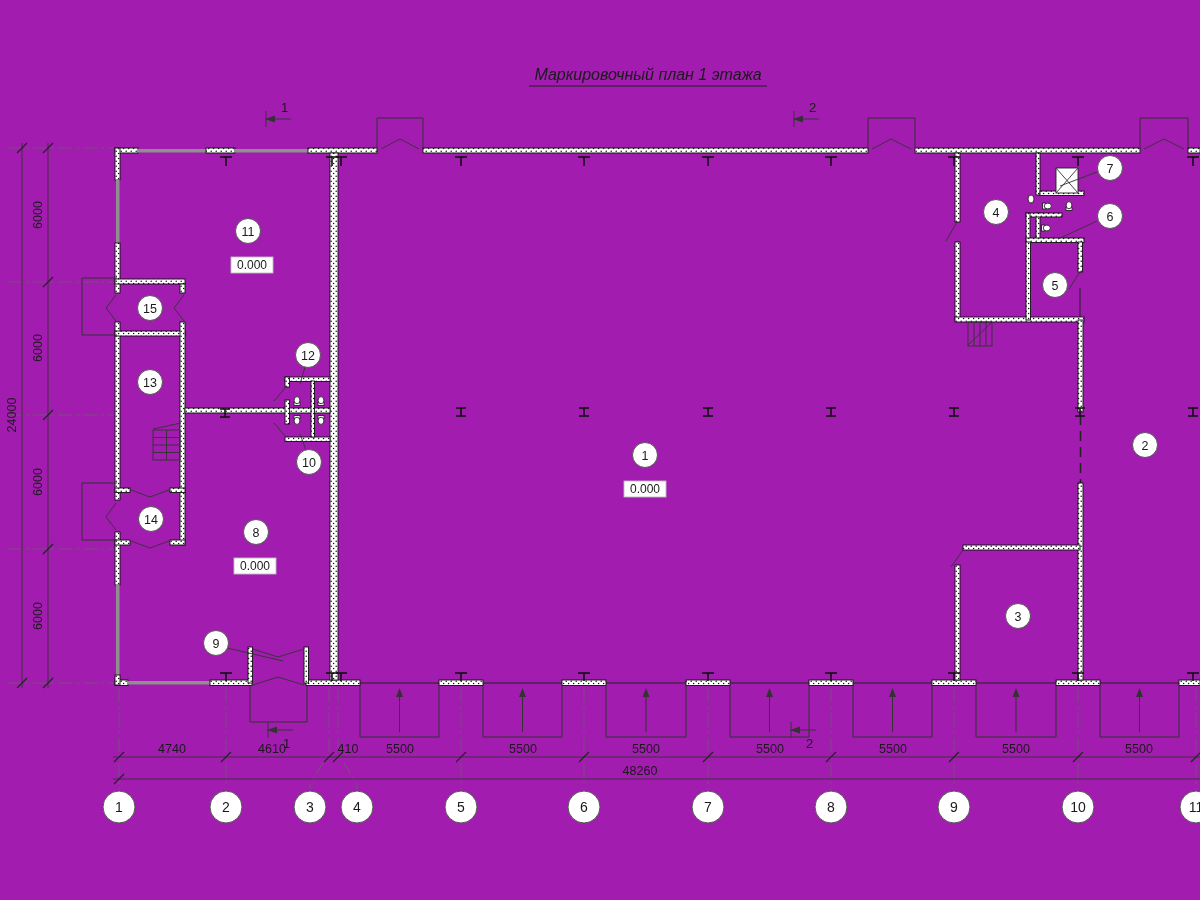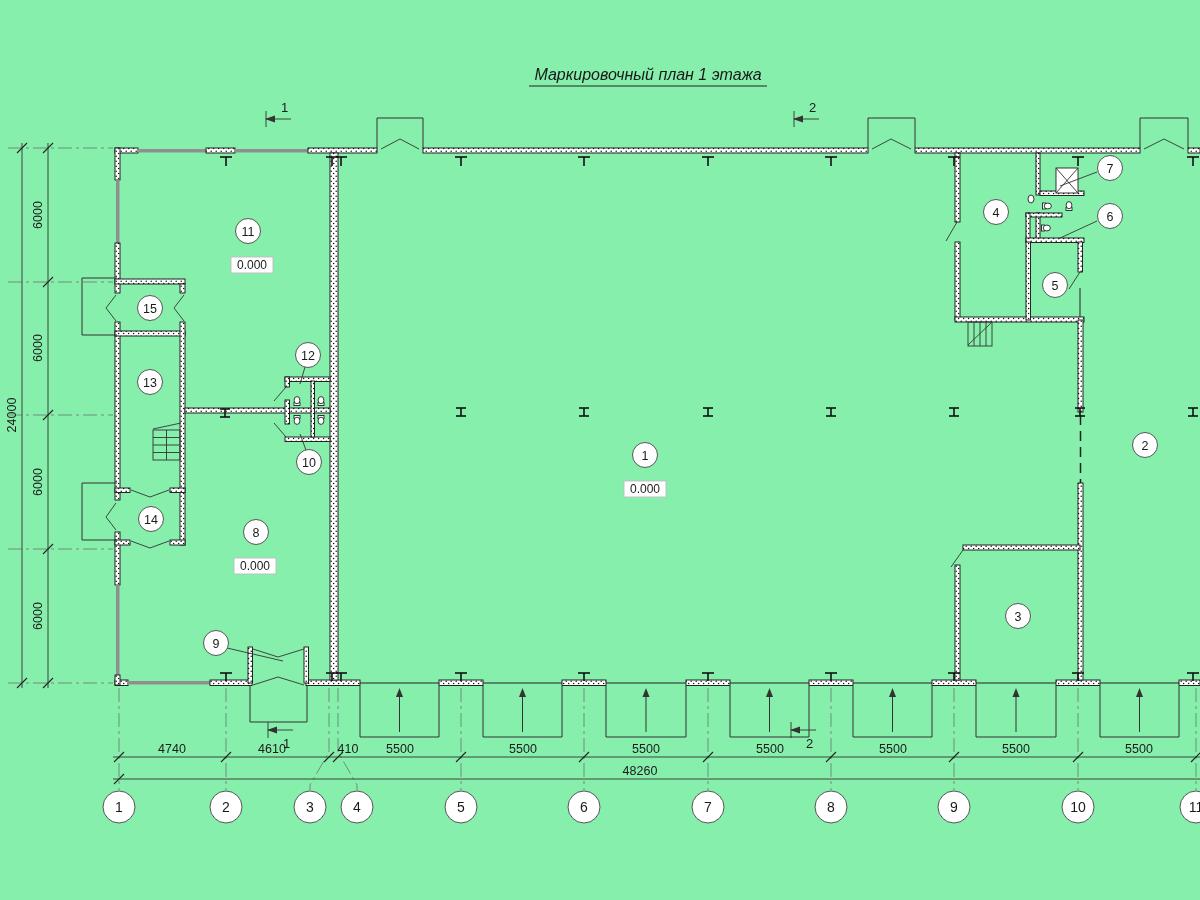--- a/index.html
+++ b/index.html
@@ -1,16 +1,16 @@
 <!DOCTYPE html>
 <html><head>
 <meta charset="utf-8">
 <style>
   html,body{margin:0;padding:0;background:#fff;}
-  .page{width:1200px;height:900px;background:#86efac;overflow:hidden;position:relative;
+  .page{width:1200px;height:900px;background:#a21caf;overflow:hidden;position:relative;
         font-family:"Liberation Sans", sans-serif;}
   svg{display:block;}
   text{fill:#1a1a1a;font-family:"Liberation Sans", sans-serif;}
   .title-text{font-size:16px;font-style:italic;}
   .dim-text{font-size:12.5px;}
   .bubble-text{font-size:14px;}
   .room-text{font-size:12.5px;}
   .elev-text{font-size:12px;}
   .sect-text{font-size:13px;}
   .thin{stroke:#333;stroke-width:1;fill:none;}

